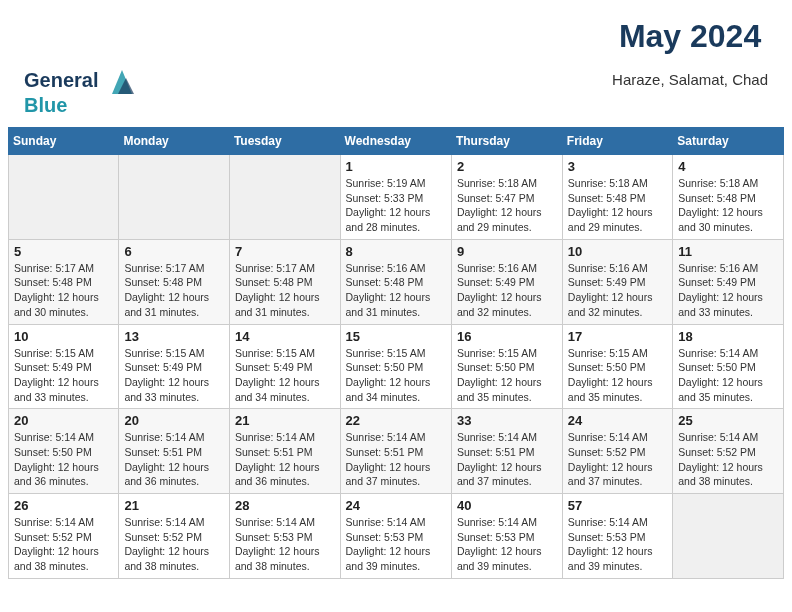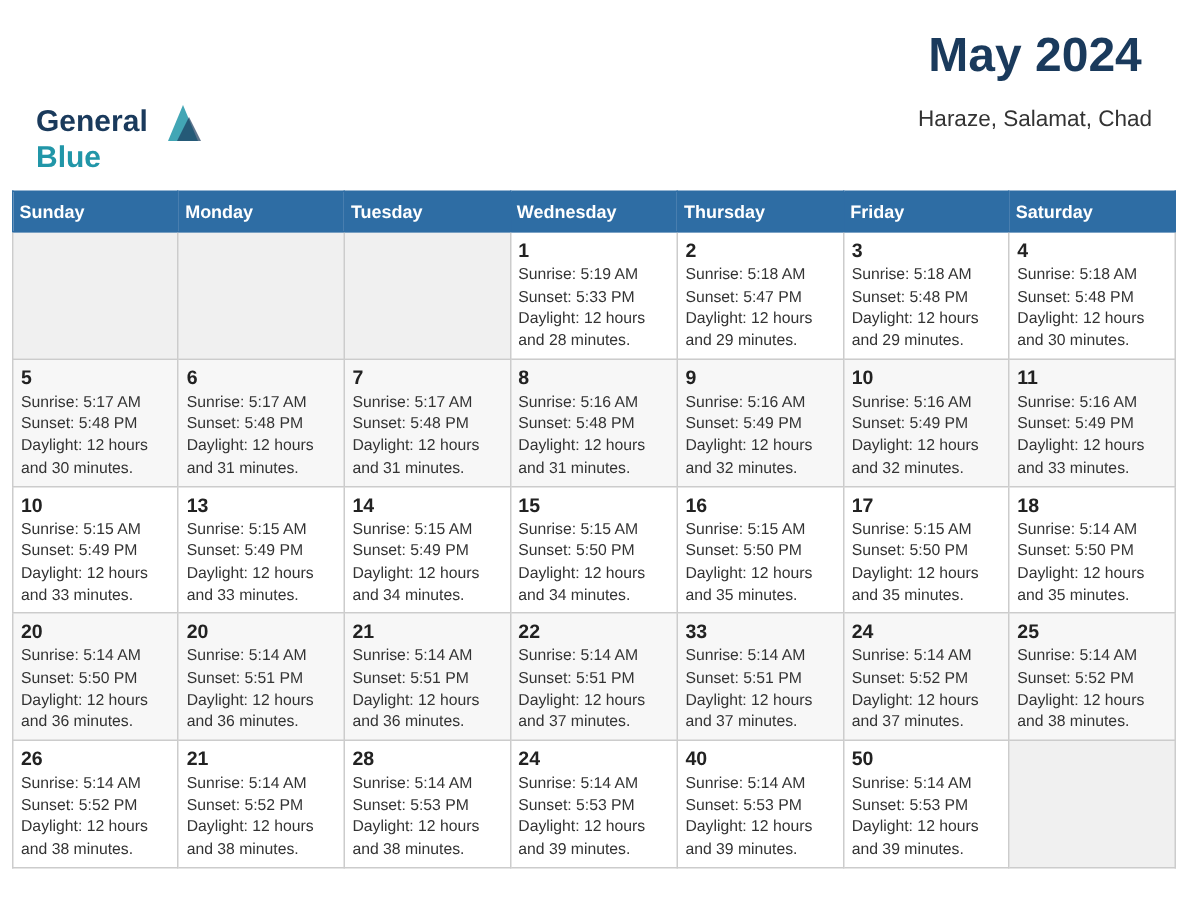--- a/index.html
+++ b/index.html
@@ -332,21 +332,21 @@
 and 39 minutes.</div>
           </td>
           <td>
             <span class="day-number">40</span>
             <div class="day-info" style="white-space: pre-line;">Sunrise: 5:14 AM
 Sunset: 5:53 PM
 Daylight: 12 hours
 and 39 minutes.</div>
           </td>
           <td>
-            <span class="day-number">50</span>
+            <span class="day-number">57</span>
             <div class="day-info" style="white-space: pre-line;">Sunrise: 5:14 AM
 Sunset: 5:53 PM
 Daylight: 12 hours
 and 39 minutes.</div>
           </td>
           <td class="empty-cell"></td>
         </tr>
       </tbody>
   </table>
 </div>

